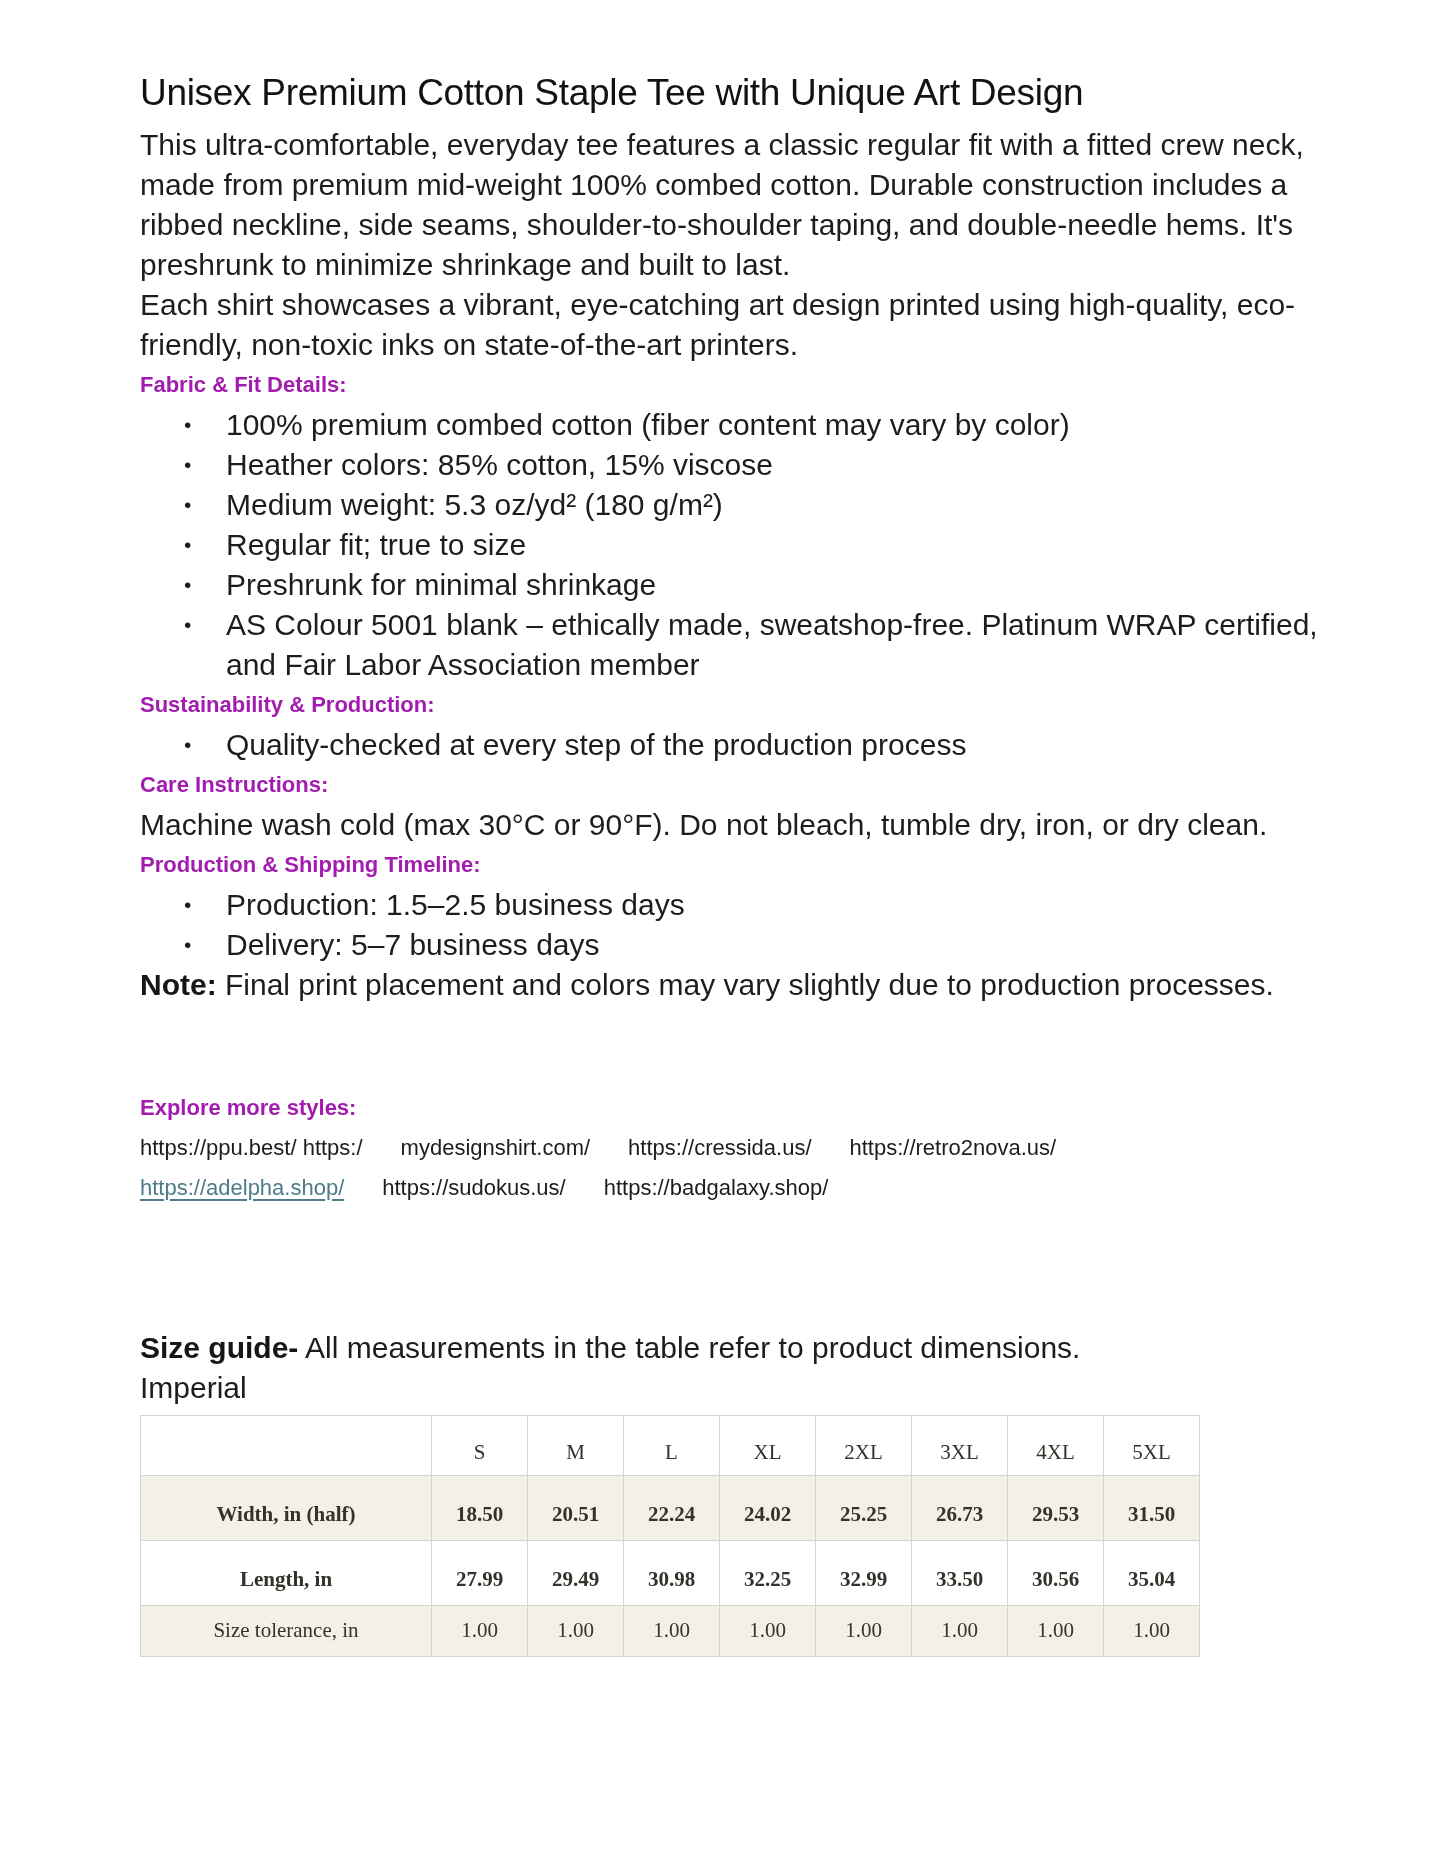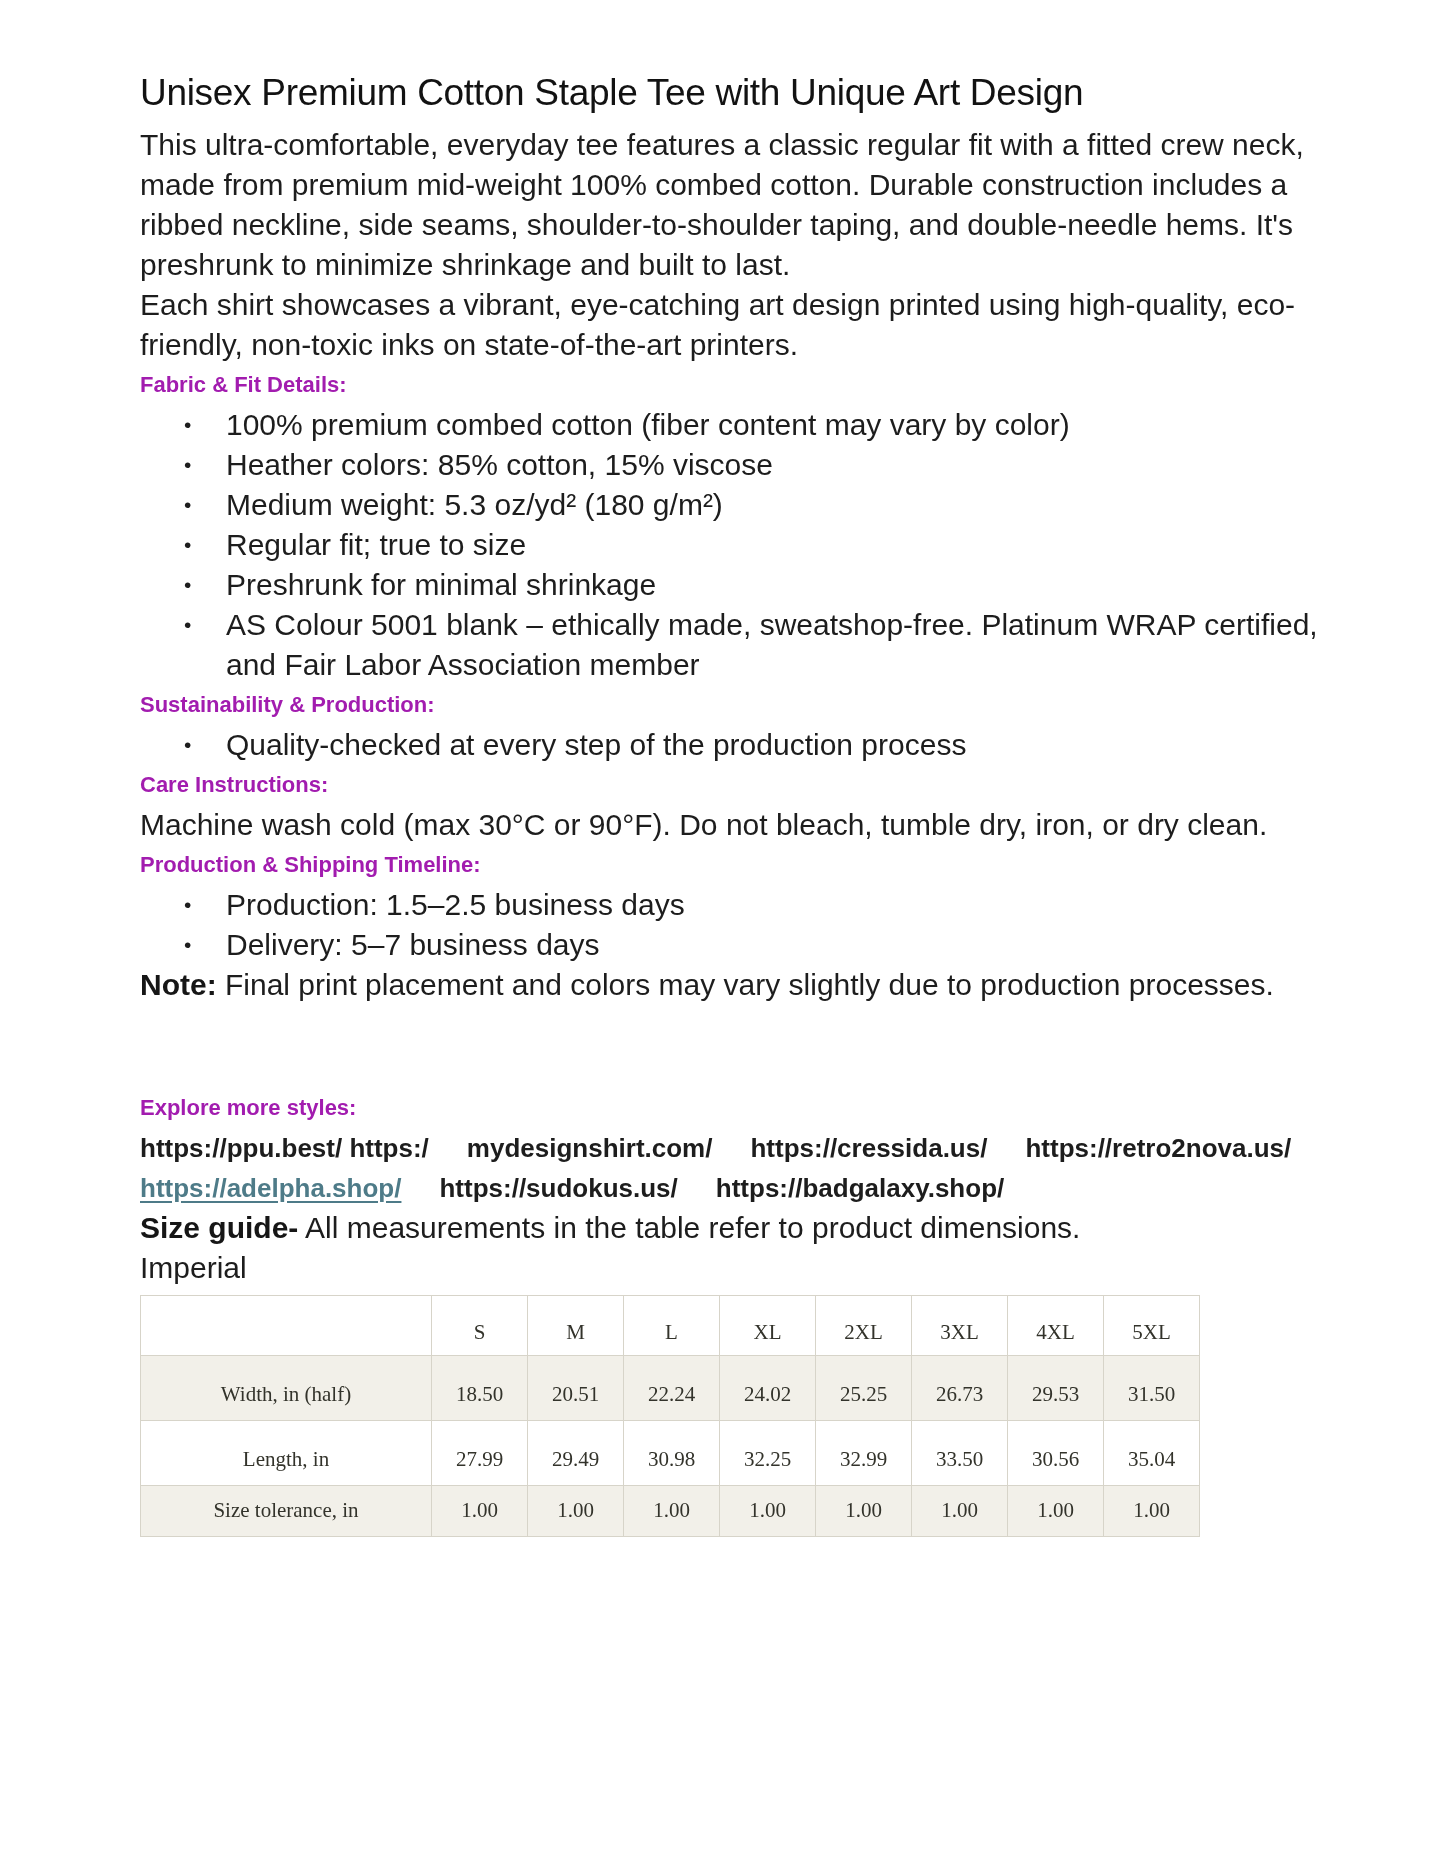--- a/index.html
+++ b/index.html
@@ -23,43 +23,43 @@
   ul.bullets { margin: 0; padding: 0 0 0 86px; list-style: none; }
   ul.bullets li { line-height: 40px; position: relative; max-width: 1120px; }
   ul.bullets li::before {
     content: "\2022";
     position: absolute; left: -42px; top: 0;
     font-size: 21px;
   }
   .note-label, .sg-label { font-weight: bold; color: #161616; }
 
   .explore { margin-top: 83px; }
-  .url-row { font-size: 26px; line-height: 40px; font-weight: bold; }
+  .url-row { font-size: 22px; line-height: 40px; }
   .url-row .seg { display: inline-block; margin-right: 38px; }
   .url-row .seg:last-child { margin-right: 0; }
   a.doc-link { color: #4e7b88; text-decoration: underline; text-underline-offset: 4px; }
 
-  .sizeguide { }
+  .sizeguide { margin-top: 120px; }
 
   table.size-table {
     border-collapse: collapse; table-layout: fixed;
     width: 1059px; margin-top: 7px;
     font-family: "Liberation Serif", serif;
     font-size: 21px; color: #33332b;
   }
   .size-table col.c-label { width: 291px; }
   .size-table col.c-size { width: 96px; }
   .size-table th, .size-table td {
     border: 1px solid #d7d4c9;
     text-align: center; vertical-align: bottom;
     font-weight: normal; padding: 0 4px 13px 4px;
     background: #ffffff;
   }
   .size-table tr.hdr th { height: 49px; padding-bottom: 10px; }
-  .size-table tr.r-tall td { height: 51px; }
+  .size-table tr.r-tall td { height: 51px; font-weight: bold; }
   .size-table tr.r-short td { height: 37px; }
   .size-table tr.alt th, .size-table tr.alt td { background: #f2f0e9; }
 </style>
 </head>
 <body>
 
 <div class="page">
 
   <h1 class="title">Unisex Premium Cotton Staple Tee with Unique Art Design</h1>
 

